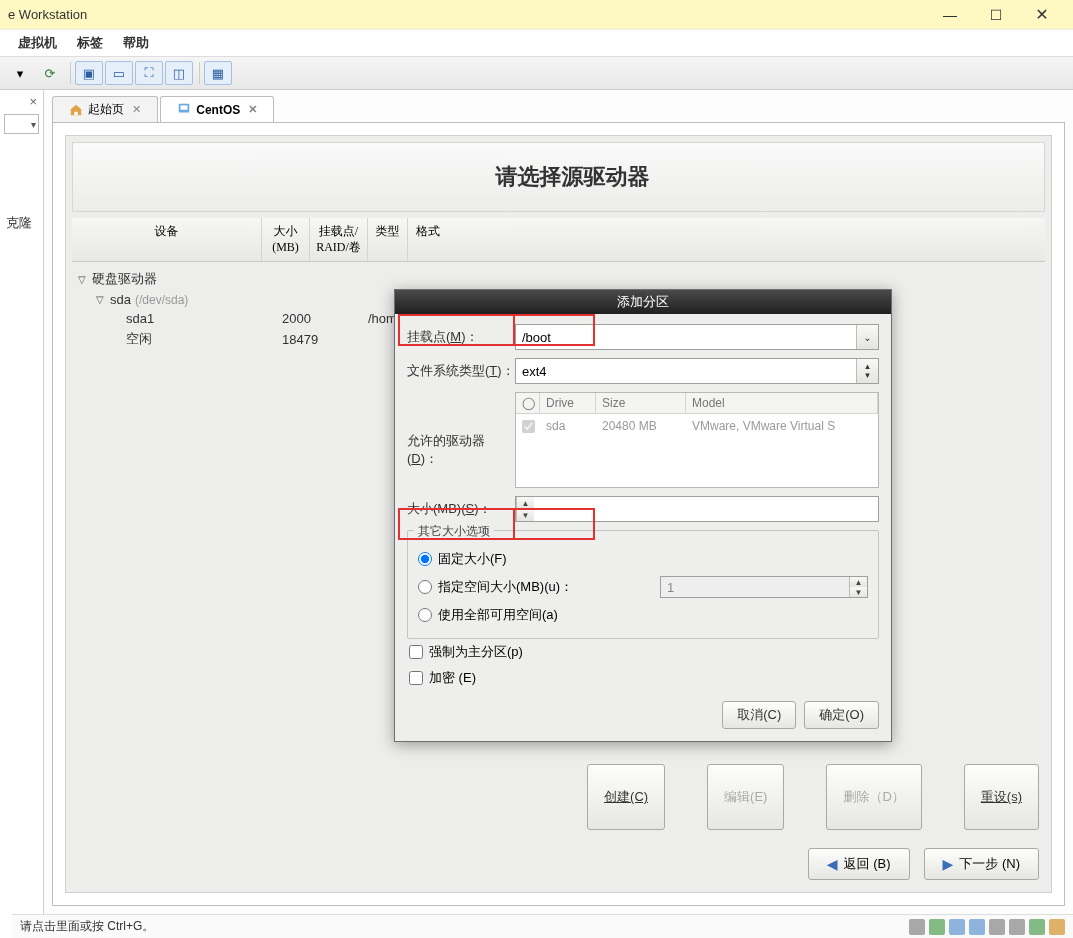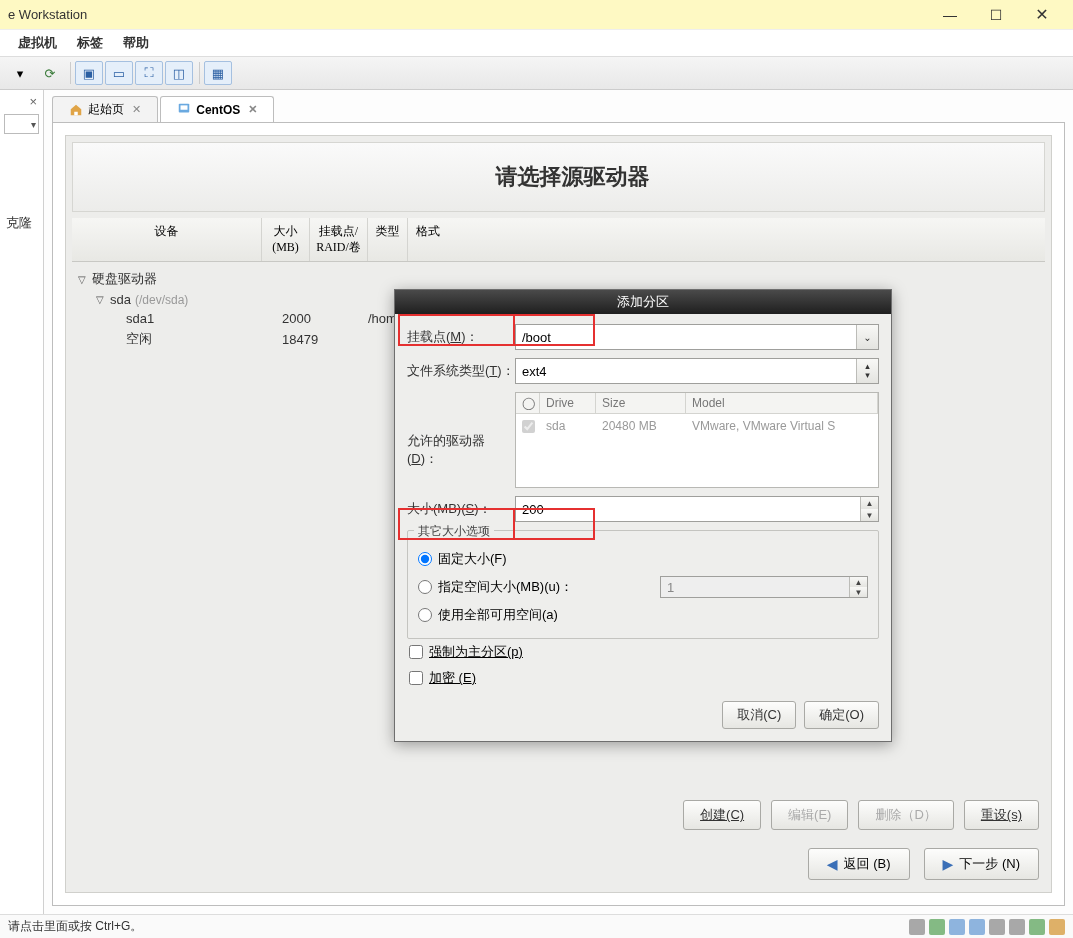--- a/index.html
+++ b/index.html
@@ -84,37 +84,37 @@
 .dr-chk{width:24px; display:flex; justify-content:center;}
 .dr-chk input{ accent-color:#888;}
 .dr-drv{width:56px;} .dr-sz{width:90px;} .dr-mdl{flex:1;}
 
 .fieldset { border:1px solid #c4c4c0; border-radius:2px; padding:8px 10px 10px 10px; margin-top:4px;}
 .fs-legend { font-size:12px; color:#444; padding:0 4px; margin-left:-4px; background:#eeeeec; position:relative; top:-16px; display:inline-block;}
 .fs-body { margin-top:-10px;}
 .radio-row { display:flex; align-items:center; padding:4px 0; gap:6px; font-size:13px;}
 .radio-row input[type=radio]{ width:14px; height:14px;}
 .radio-row .spin { width:208px; margin-left:auto; height:22px;}
-.chk-row { display:flex; align-items:center; gap:6px; padding:4px 0 4px 2px; font-size:13px;text-decoration:underline;}
+.chk-row { display:flex; align-items:center; gap:6px; padding:4px 0 4px 2px; font-size:13px;}
 .chk-row input[type=checkbox]{width:14px;height:14px;}
 
 .modal-btns { display:flex; justify-content:flex-end; gap:8px; padding:0 12px 12px 12px;}
 .btn { padding:4px 14px; font-size:13px; background:linear-gradient(#fdfdfc,#e6e6e2); border:1px solid #a9a9a5; border-radius:3px; color:#333;}
 
 .redbox { position:absolute; border:2px solid #e53030; pointer-events:none;}
 
 .bottom-btns { display:flex; justify-content:flex-end; gap:10px; padding:10px 12px; }
-.bottom-btns .btn { padding:5px 16px;}
+.bottom-btns .btn { padding:23px 16px;margin-left:32px;}
 .btn.disabled { color:#aaa; }
 
 .nav-btns { display:flex; justify-content:flex-end; gap:14px; padding:8px 12px 12px 12px;}
 .navbtn { padding:6px 18px; font-size:13px; background:linear-gradient(#fdfdfc,#e6e6e2); border:1px solid #a9a9a5; border-radius:3px; display:flex; align-items:center; gap:6px;}
 .arrow { color:#3a6fb7; font-size:14px;}
 
-.statusbar { height:24px; border-top:1px solid #ddd; display:flex; align-items:center; padding:0 8px; font-size:12px; color:#333; background:#fafafa;}
+.statusbar { height:24px; border-top:1px solid #ddd; display:flex; align-items:center; padding:0 8px; font-size:12px; color:#333; background:#fafafa;margin-left:12px;}
 .status-icons { margin-left:auto; display:flex; gap:4px;}
 .sicon { width:16px; height:16px; background:#7aa7d8; border-radius:2px; opacity:.85;}
 .sicon.g{background:#6fae6f;} .sicon.o{background:#d8a24e;} .sicon.gr{background:#999;}
 
 .icon-home { width:14px; height:14px; display:inline-block; }
 .icon-home svg, .icon-disk svg { width:14px; height:14px; }
 </style>
 </head>
 <body>
 
@@ -252,21 +252,20 @@
                     <span class="dr-mdl">VMware, VMware Virtual S</span>
                   </div>
                 </div>
               </div>
             </div>
 
             <div class="form-row">
               <div class="form-lbl"><span>大小(MB)(</span><span class="ul">S</span><span>)：</span></div>
               <div class="form-ctrl">
                 <div class="spin">
-                  <input value="200" style="">
                   <div class="arrows">
                       <span>▲</span>
                       <span>▼</span>
                     </div>
                 </div>
               </div>
             </div>
 
             <div class="fieldset">
               <span class="fs-legend">其它大小选项</span>

